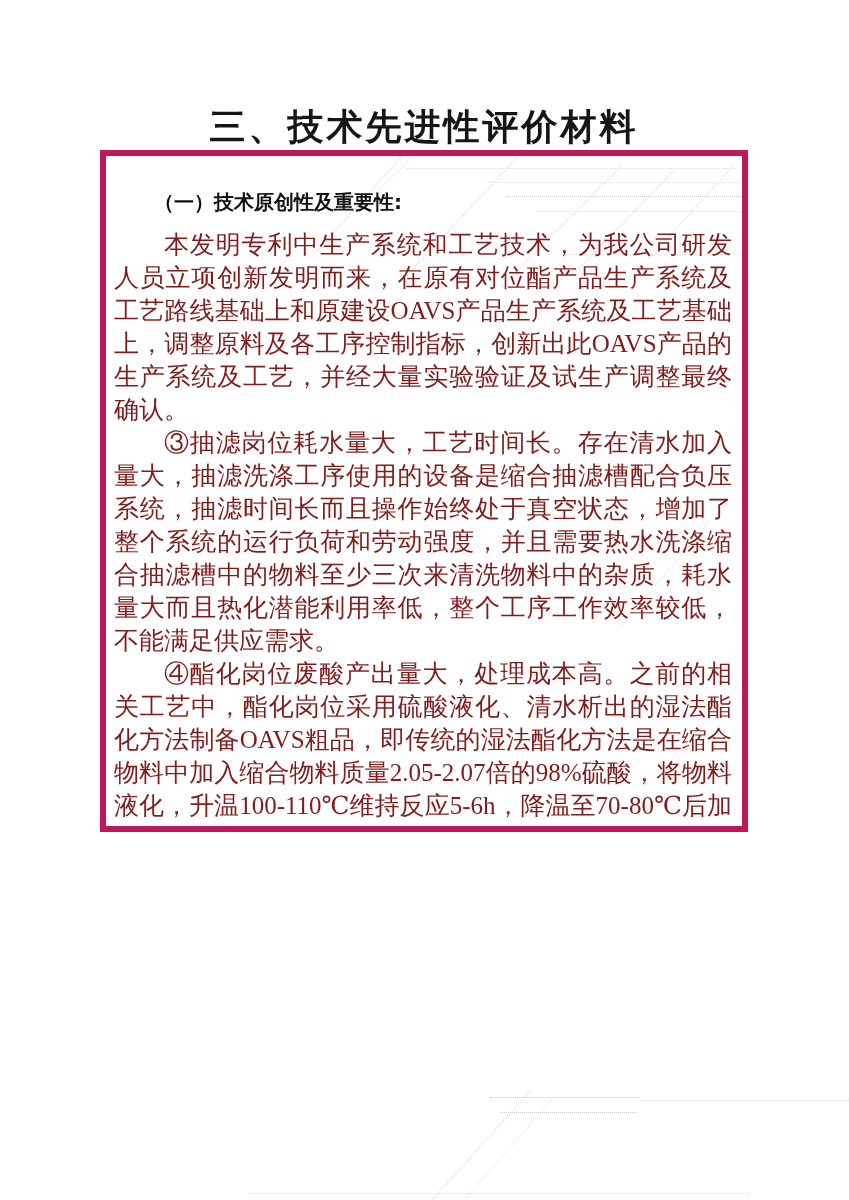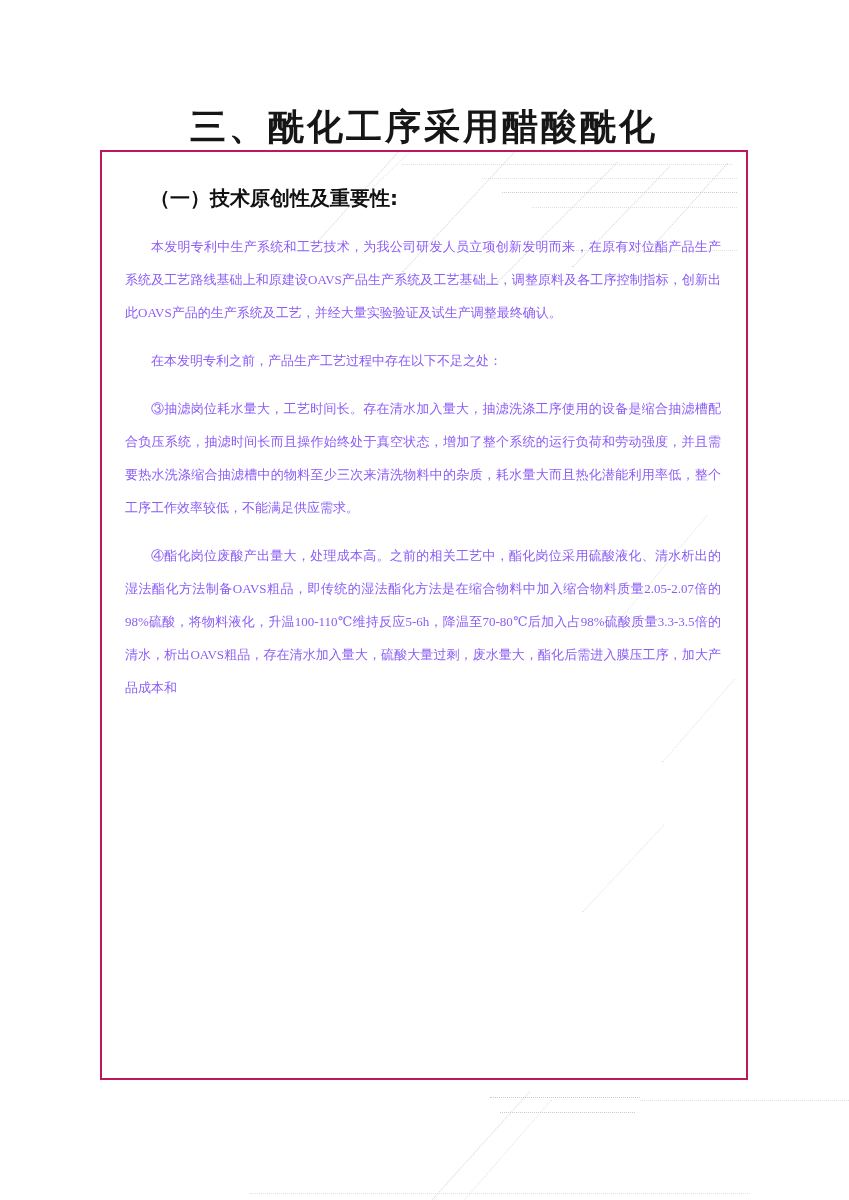--- a/index.html
+++ b/index.html
@@ -27,47 +27,47 @@
     letter-spacing: 3px;
     color: #161616;
     margin: 0;
     white-space: nowrap;
   }
   #content-box {
     position: absolute;
     left: 100px;
     top: 150px;
     width: 648px;
-    height: 930px;
-    border: 2px solid #be185d;
+    height: 682px;
+    border: 6px solid #be185d;
     box-sizing: border-box;
     background: transparent;
     overflow: hidden;
   }
   #text-area {
     position: relative;
     z-index: 2;
     padding: 30px 10px 0 8px;
   }
   .section-heading {
     font-family: "DejaVu Sans", "Liberation Sans", sans-serif;
     font-weight: bold;
     font-size: 20px;
     line-height: 33px;
     color: #111111;
     text-indent: 2em;
     margin: 0 0 9px 0;
   }
   .body-par {
-    font-size: 13px;
+    font-size: 25px;
     line-height: 33px;
-    color: #8b5cf6;
+    color: #7f1d1d;
     text-indent: 2em;
     text-align: justify;
-    margin: 15px;
+    margin: 0;
   }
   
   .artifact {
     position: absolute;
     pointer-events: none;
   }
   .diag {
     border-top: 1px dotted #b5b5b5;
     opacity: 0.55;
     transform-origin: left top;
@@ -78,21 +78,21 @@
   }
   .faint {
     opacity: 0.35;
   }
 </style>
 </head>
 <body>
 
 <div id="page">
 
-  <h1 id="doc-title">三、酰化工序采用醋酸酰化</h1>
+  <h1 id="doc-title">三、技术先进性评价材料</h1>
 
   <div id="content-box">
 
     <div>
       <div class="artifact hdots faint" style="left:300px; top:12px;  width:330px;"></div>
       <div class="artifact hdots faint" style="left:380px; top:26px;  width:255px;"></div>
       <div class="artifact hdots" style="left:400px; top:40px;  width:235px;"></div>
       <div class="artifact hdots faint" style="left:430px; top:55px;  width:205px;"></div>
       <div class="artifact hdots faint" style="left:460px; top:98px;  width:175px;"></div>
       <div class="artifact diag" style="left:210px; top:95px;  width:150px; transform:rotate(-48deg);"></div>
@@ -103,21 +103,20 @@
       <div class="artifact diag faint" style="left:250px; top:55px;  width:120px; transform:rotate(-44deg);"></div>
       <div class="artifact diag faint" style="left:515px; top:470px; width:140px; transform:rotate(-50deg);"></div>
       <div class="artifact diag faint" style="left:560px; top:610px; width:110px; transform:rotate(-49deg);"></div>
       <div class="artifact diag faint" style="left:480px; top:760px; width:120px; transform:rotate(-47deg);"></div>
     </div>
 
     <div id="text-area">
       <p class="section-heading">（一）技术原创性及重要性:</p>
 
       <p class="body-par">本发明专利中生产系统和工艺技术，为我公司研发人员立项创新发明而来，在原有对位酯产品生产系统及工艺路线基础上和原建设OAVS产品生产系统及工艺基础上，调整原料及各工序控制指标，创新出此OAVS产品的生产系统及工艺，并经大量实验验证及试生产调整最终确认。</p>
-      <p class="body-par">在本发明专利之前，产品生产工艺过程中存在以下不足之处：</p>
       <p class="body-par">③抽滤岗位耗水量大，工艺时间长。存在清水加入量大，抽滤洗涤工序使用的设备是缩合抽滤槽配合负压系统，抽滤时间长而且操作始终处于真空状态，增加了整个系统的运行负荷和劳动强度，并且需要热水洗涤缩合抽滤槽中的物料至少三次来清洗物料中的杂质，耗水量大而且热化潜能利用率低，整个工序工作效率较低，不能满足供应需求。</p>
       <p class="body-par">④酯化岗位废酸产出量大，处理成本高。之前的相关工艺中，酯化岗位采用硫酸液化、清水析出的湿法酯化方法制备OAVS粗品，即传统的湿法酯化方法是在缩合物料中加入缩合物料质量2.05-2.07倍的98%硫酸，将物料液化，升温100-110℃维持反应5-6h，降温至70-80℃后加入占98%硫酸质量3.3-3.5倍的清水，析出OAVS粗品，存在清水加入量大，硫酸大量过剩，废水量大，酯化后需进入膜压工序，加大产品成本和</p>
     </div>
   </div>
 
   <div>
     <div class="artifact hdots" style="left:490px; top:1097px; width:150px;"></div>
     <div class="artifact hdots faint" style="left:640px; top:1100px; width:209px;"></div>
     <div class="artifact hdots" style="left:500px; top:1112px; width:135px;"></div>
     <div class="artifact diag" style="left:530px; top:1092px; width:155px; transform:rotate(132deg);"></div>

